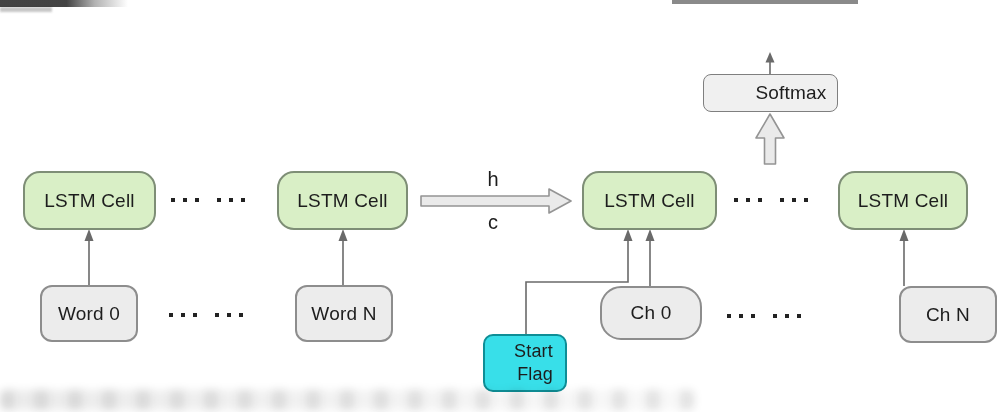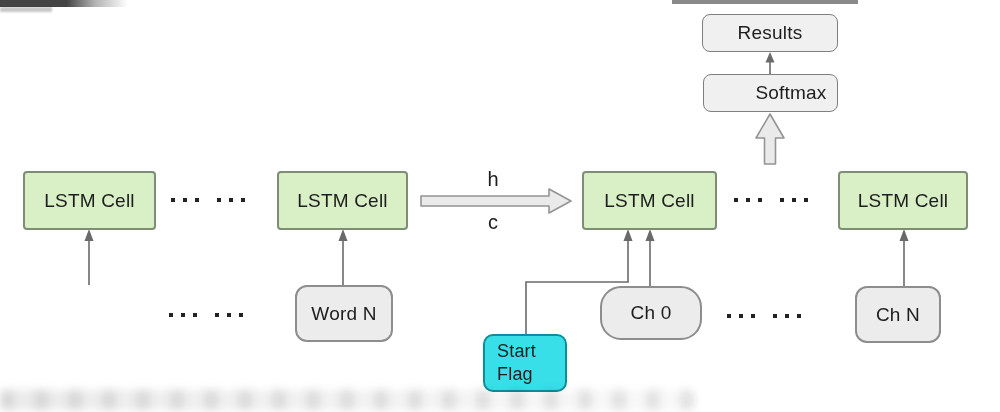--- a/index.html
+++ b/index.html
@@ -4,36 +4,36 @@
 <style>
   html,body{margin:0;padding:0;background:#fff;}
   .stage{
     position:relative;width:1000px;height:412px;background:#ffffff;overflow:hidden;
     font-family:"Liberation Sans", sans-serif;color:var(--text,#1d1d1d);
   }
   .node{
     position:absolute;display:flex;align-items:center;justify-content:center;
     box-sizing:border-box;font-size:19px;letter-spacing:.2px;white-space:pre-line;
   }
-  .cell{background:var(--cell-fill);border:2px solid var(--cell-border);border-radius:4px;}
+  .cell{background:var(--cell-fill);border:2px solid var(--cell-border);border-radius:17px;}
   .gray{background:var(--box-fill);border:2px solid var(--box-border);border-radius:12px;}
   .out{background:var(--out-fill);border:1.5px solid var(--out-border);border-radius:8px;}
   .flag{
     background:var(--flag-fill);border:2px solid var(--flag-border);border-radius:10px;
-    font-size:18px;text-align:left;line-height:1.3;padding:0 12px;
+    font-size:18px;text-align:right;line-height:1.3;padding:0 12px;
   }
   
   #c1{left:23px;top:171px;width:133px;height:59px;}
   #c2{left:277px;top:171px;width:131px;height:59px;}
   #c3{left:582px;top:171px;width:135px;height:59px;}
   #c4{left:838px;top:171px;width:130px;height:59px;}
   #w0{left:40px;top:285px;width:98px;height:57px;}
   #wN{left:295px;top:285px;width:98px;height:57px;}
   #ch0{left:600px;top:286px;width:102px;height:54px;border-radius:21px;}
-  #chN{left:855px;top:286px;width:86px;height:57px;}
+  #chN{left:899px;top:286px;width:98px;height:57px;}
   #res{left:702px;top:14px;width:136px;height:38px;}
   #sm{left:703px;top:74px;width:135px;height:38px;padding-left:41px;}
   #flag{left:483px;top:334px;width:84px;height:58px;}
   
   .edge-label{position:absolute;width:44px;text-align:center;font-size:20px;font-weight:500;}
   #lbl-h{left:471px;top:168px;}
   #lbl-c{left:471px;top:211px;}
   
   .dots{position:absolute;display:flex;align-items:center;height:6px;}
   .dots i{display:block;width:4px;height:4px;background:#222;margin-right:8px;}
@@ -87,27 +87,27 @@
     <polygon class="hollow" points="421,196 549,196 549,189 571,201 549,213 549,206 421,206"></polygon>
 
     <polygon class="hollow" points="770,114 756,138 764.5,138 764.5,164 775.5,164 775.5,138 784,138"></polygon>
   </svg>
 
   <div class="node cell" id="c1">LSTM Cell</div>
   <div class="node cell" id="c2">LSTM Cell</div>
   <div class="node cell" id="c3">LSTM Cell</div>
   <div class="node cell" id="c4">LSTM Cell</div>
 
+  <div class="node gray" id="w0">Word 0</div>
   <div class="node gray" id="wN">Word N</div>
   <div class="node gray" id="ch0">Ch 0</div>
   <div class="node gray" id="chN">Ch N</div>
 
   <div class="node flag" id="flag">Start Flag</div>
 
-  <div class="node out" id="res">Results</div>
   <div class="node out" id="sm">Softmax</div>
 
   <div class="edge-label" id="lbl-h">h</div>
   <div class="edge-label" id="lbl-c">c</div>
 
   <div class="dots" id="dots-r1a">
       <i></i>
       <i></i>
       <i></i>
       <i></i>

